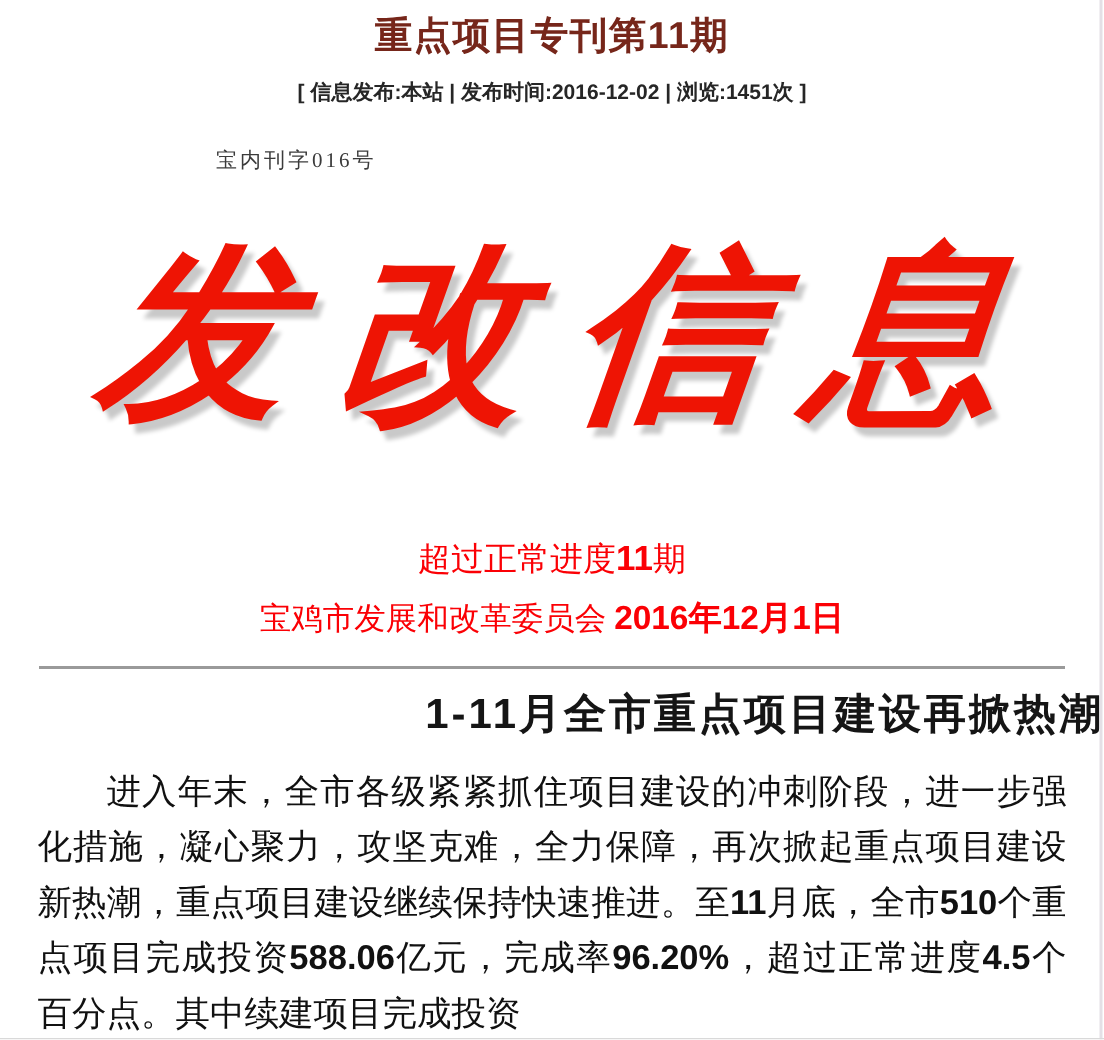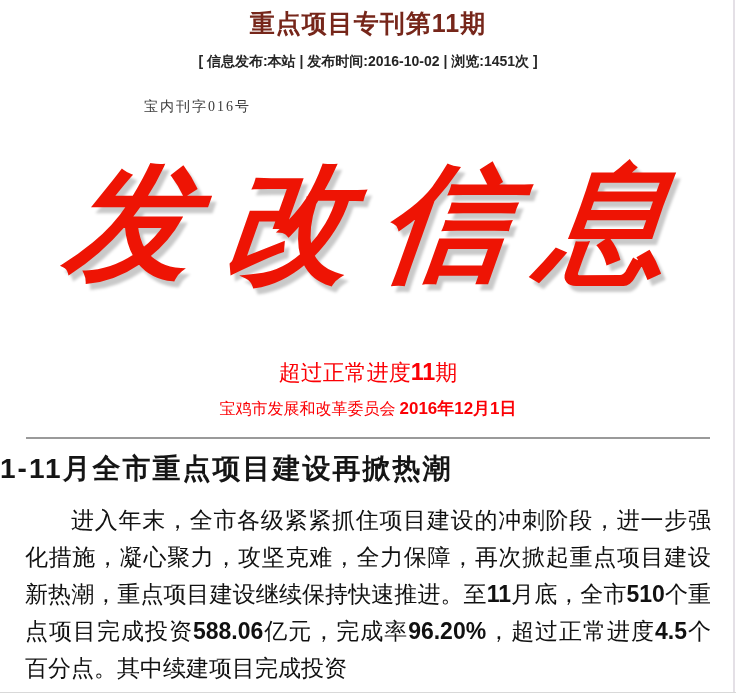--- a/index.html
+++ b/index.html
@@ -58,33 +58,33 @@
     color:var(--masthead-red);
     text-shadow:5px 6px 3px #c9c9c9;
     transform:skewX(-6deg);
   }
   .subtitle{
     text-align:center;
     color:var(--accent-red);
   }
   .subtitle-line-1{font-size:22px;margin-top:56px;}
   .subtitle-line-2{font-size:22px;margin-top:11px;}
-  .subtitle-line-3{font-size:16px;margin-top:9px;}
+  .subtitle-line-3{font-size:21px;margin-top:9px;}
   .subtitle .num{
     font-family:"Liberation Sans","DejaVu Sans",sans-serif;
     font-weight:700;font-size:1.06em;
   }
   .section-divider{
     height:2px;border:0;
     background:var(--divider-gray);
     margin:17px 26px 0 26px;
   }
   .article-heading{
     margin:11px 0 0 0;
-    text-align:left;
+    text-align:right;
     font-family:"Liberation Sans","DejaVu Sans",sans-serif;
     font-size:28px;font-weight:700;
     color:#151515;
     letter-spacing:2px;
   }
   .article-paragraph{
     margin:14px 25px 0 25px;
     font-size:23px;
     line-height:37px;
     text-align:justify;
@@ -97,21 +97,21 @@
   }
 </style>
 </head>
 <body>
 
 <div class="right-border"></div>
 <div class="bottom-border"></div>
 
 <h1 class="page-title">重点项目专刊第11期</h1>
 
-<div class="meta-line">[ 信息发布:本站 | 发布时间:2016-10-02 | 浏览:1451次 ]</div>
+<div class="meta-line">[ 信息发布:本站 | 发布时间:2016-12-02 | 浏览:1451次 ]</div>
 
 <div class="issue-label">宝内刊字016号</div>
 
 <div class="masthead">
     <span>发</span>
     <span>改</span>
     <span>信</span>
     <span>息</span>
   </div>
 

